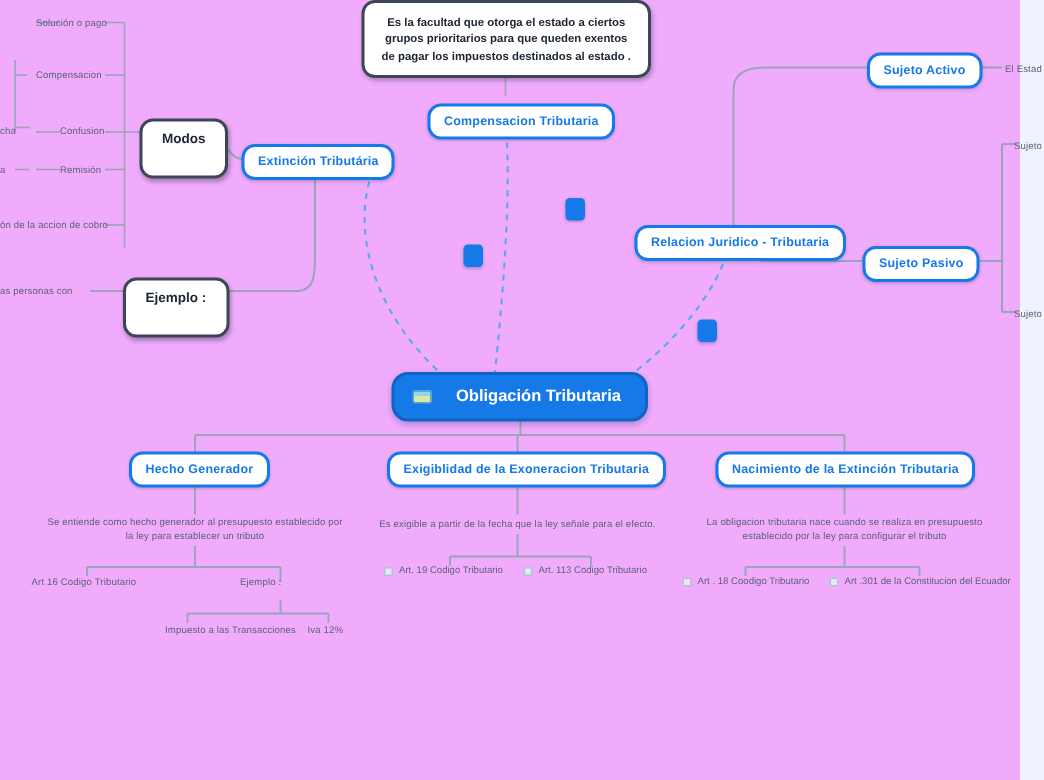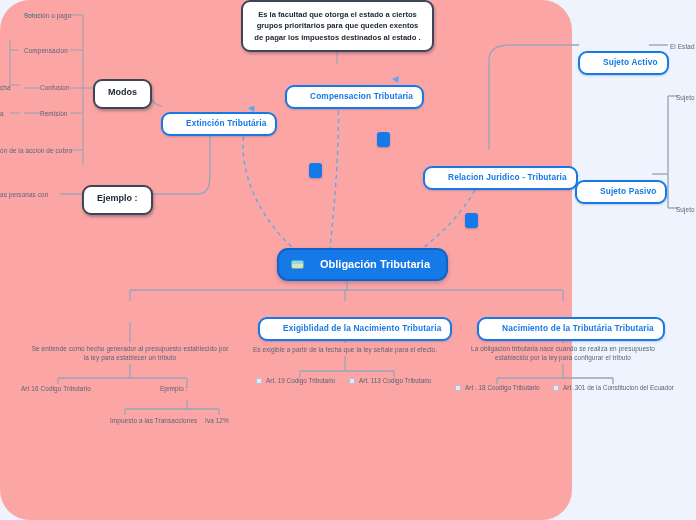--- a/index.html
+++ b/index.html
@@ -5,43 +5,41 @@
   * { box-sizing: border-box; }
   html, body {
     margin: 0; padding: 0;
     width: 696px; height: 520px;
     overflow: hidden;
     background: #eff3fd;
     font-family: "Liberation Sans", sans-serif;
   }
   #canvas {
     position: relative;
-    width: 572px; height: 520px;
-    background: #fca5a5;
-    border-radius: 30px;
+    width: 680px; height: 520px;
+    background: #f0abfc;
   }
   #wires { position: absolute; left: 0; top: 0; width: 696px; height: 520px; pointer-events: none; }
 
   .node { position: absolute; }
 
   
   .blue-node {
     background: #ffffff;
     border: 2px solid #1679e8;
     border-radius: 9px;
     color: #1679e8;
     font-weight: bold;
     font-size: 8.3px;
     letter-spacing: .15px;
     text-align: center;
-    padding: 5px 9px 6px 23px;
+    padding: 5px 9px 6px 9px;
     white-space: nowrap;
     box-shadow: 0 1px 2px rgba(20,60,120,.22);
     line-height: 1.1;
-    margin-top: 16px;
   }
 
   
   .center-node {
     background: #1679e8;
     border: 2px solid #1062c4;
     border-radius: 11px;
     color: #ffffff;
     font-weight: bold;
     font-size: 11px;
@@ -61,21 +59,21 @@
 
   
   .dark-node {
     background: #ffffff;
     border: 2px solid #3c4656;
     border-radius: 9px;
     color: #1b2430;
     font-weight: bold;
     font-size: 9px;
     text-align: center;
-    padding: 6px 13px 10px 13px;
+    padding: 6px 13px 20px 13px;
     white-space: nowrap;
     box-shadow: 1px 2px 3px rgba(30,40,60,.35);
   }
 
   
   .note-box {
     background: #ffffff;
     border: 2px solid #2f4f4f;
     border-radius: 9px;
     color: #1b2430;
@@ -220,21 +218,21 @@
       <path d="M248,108 l7,-2 -1,6 z"></path>
       <path d="M392,79 l7,-3 -1,7 z"></path>
       <path d="M418,263 l8,-3 -1,7 z"></path>
     </g>
   </svg>
 
   <div class="node note-box plain" style="left:241px; top:0px; width:193px;">
     <span>Es la facultad que otorga el estado a ciertos grupos prioritarios para que queden exentos de pagar los impuestos destinados al estado .</span>
   </div>
 
-  <div class="node center-node" style="left:277px; top:248px;gap:16px;">
+  <div class="node center-node" style="left:261px; top:248px;gap:16px;">
     <span class="center-ico"></span>
     <span>Obligación Tributaria</span>
   </div>
 
   <div class="node blue-node" style="left:285px; top:69px;">
     <span>Compensacion Tributaria</span>
   </div>
 
   <div class="node blue-node" style="left:423px; top:150px;">
     <span>Relacion Juridico - Tributaria</span>
@@ -245,27 +243,30 @@
   </div>
 
   <div class="node blue-node" style="left:578px; top:35px;">
     <span>Sujeto Activo</span>
   </div>
 
   <div class="node blue-node" style="left:575px; top:164px;text-align:right;">
     <span>Sujeto Pasivo</span>
   </div>
 
+  <div class="node blue-node" style="left:86px; top:301px;">
+    <span>Hecho Generador</span>
+  </div>
 
   <div class="node blue-node" style="left:258px; top:301px;">
-    <span>Exigiblidad de la Nacimiento Tributaria</span>
+    <span>Exigiblidad de la Exoneracion Tributaria</span>
   </div>
 
   <div class="node blue-node" style="left:477px; top:301px;">
-    <span>Nacimiento de la Tributária Tributaria</span>
+    <span>Nacimiento de la Extinción Tributaria</span>
   </div>
 
   <div class="node dark-node" style="left:93px; top:79px;">
     <span>Modos</span>
   </div>
 
   <div class="node dark-node" style="left:82px; top:185px;">
     <span>Ejemplo :</span>
   </div>
 

